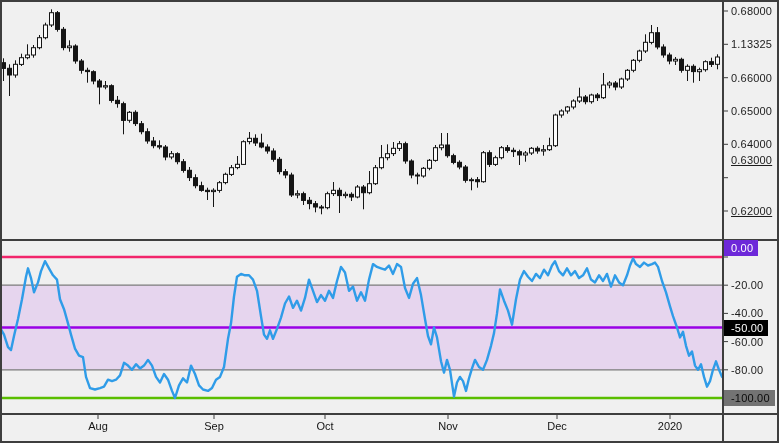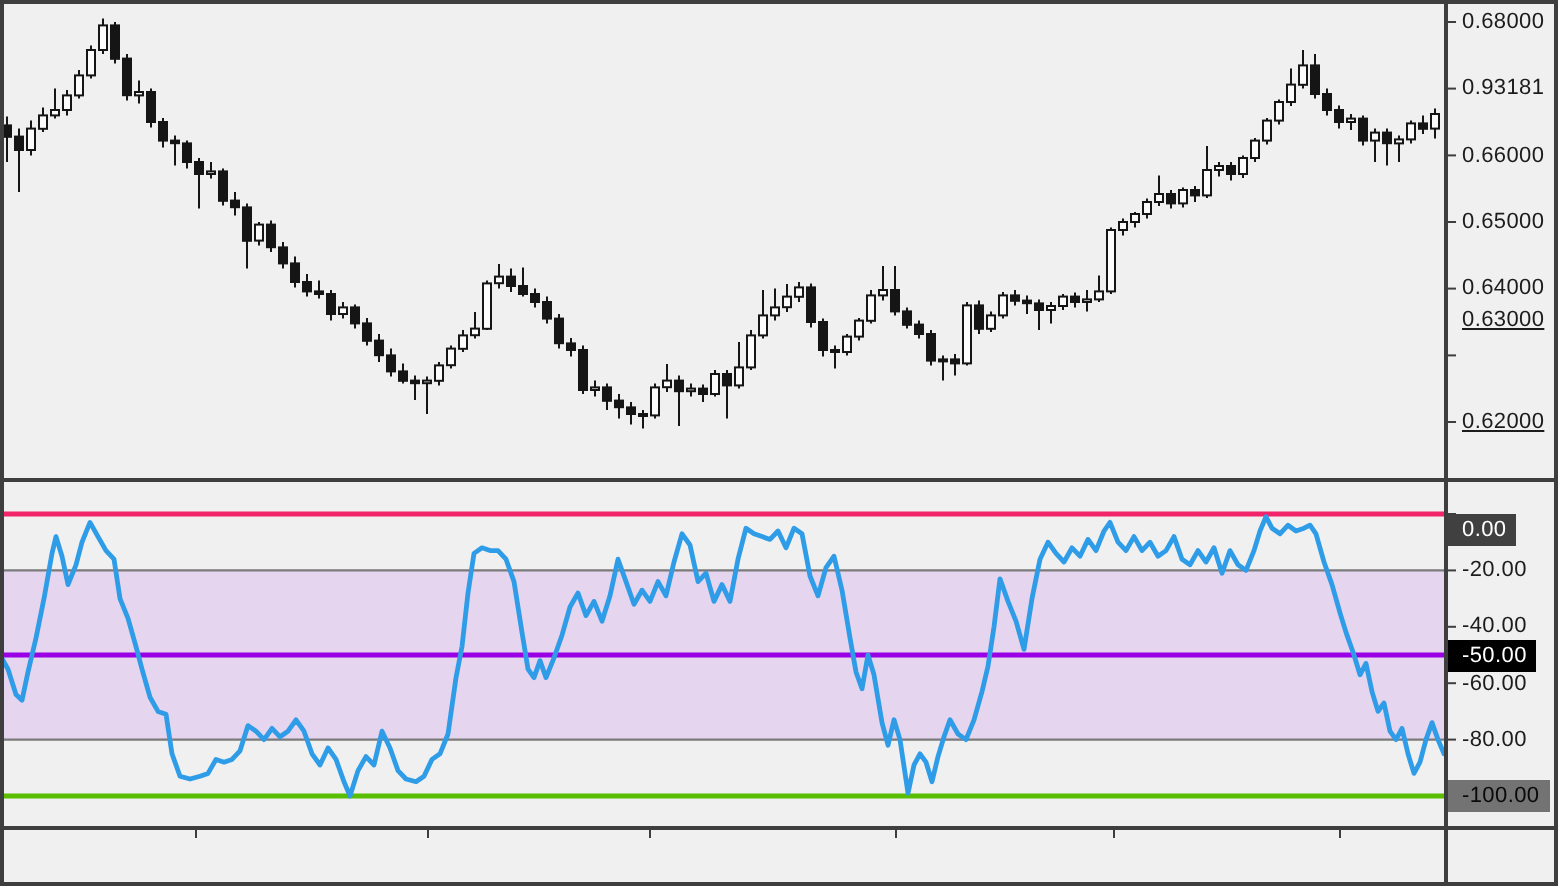--- a/index.html
+++ b/index.html
@@ -299,29 +299,37 @@
       <line x1="557" y1="415" x2="557" y2="419" stroke="#3e3e3e" stroke-width="1"></line>
       <line x1="670" y1="415" x2="670" y2="419" stroke="#3e3e3e" stroke-width="1"></line>
     </svg>
 
   <div class="sep-h" style="top:239px"></div>
   <div class="sep-h" style="top:413px"></div>
   <div class="sep-v" style="left:722px"></div>
 
   <div id="scale-column">
       <div class="axis-label" style="left: 7px; top: 11px;">0.68000</div>
-      <div class="axis-label" style="left: 7px; top: 44.3333px;">0.93181</div>
+      <div class="axis-label" style="left: 7px; top: 44.3333px;">1.13325</div>
       <div class="axis-label" style="left: 7px; top: 77.6666px;">0.66000</div>
       <div class="axis-label" style="left: 7px; top: 111px;">0.65000</div>
       <div class="axis-label" style="left: 7px; top: 144.333px;">0.64000</div>
       <div class="axis-label" style="left: 7px; top: 160px; text-decoration: underline;">0.63000</div>
       <div class="axis-label" style="left: 7px; top: 211px; text-decoration: underline;">0.62000</div>
-      <div class="axis-badge" style="top: 265px; left: 0px; background: #404040; color: rgb(255, 255, 255);">0.00</div>
+      <div class="axis-badge" style="top: 248px; left: 0px; background: #6d28d9; color: rgb(255, 255, 255);">0.00</div>
       <div class="axis-label" style="top: 285.2px; left: 7px; color: rgb(28, 28, 28);">-20.00</div>
       <div class="axis-label" style="top: 313.4px; left: 7px; color: rgb(28, 28, 28); text-align: center;">-40.00</div>
       <div class="axis-badge" style="top: 327.5px; left: 0px; background: #000000; color: rgb(255, 255, 255);">-50.00</div>
       <div class="axis-label" style="top: 341.6px; left: 7px; color: rgb(28, 28, 28);">-60.00</div>
       <div class="axis-label" style="top: 369.8px; left: 7px; color: rgb(28, 28, 28);">-80.00</div>
       <div class="axis-badge" style="top: 398px; left: 0px; background: #737373; color: rgb(10, 10, 10);">-100.00</div>
     </div>
+  <div id="time-axis">
+      <div class="month-label" style="left: 98px; top: 5px;">Aug</div>
+      <div class="month-label" style="left: 214px; top: 5px;">Sep</div>
+      <div class="month-label" style="left: 325px; top: 5px;">Oct</div>
+      <div class="month-label" style="left: 448px; top: 5px;">Nov</div>
+      <div class="month-label" style="left: 557px; top: 5px;">Dec</div>
+      <div class="month-label" style="left: 670px; top: 5px;">2020</div>
+    </div>
 
   <div class="frame"></div>
 </div>
 
 </body></html>

